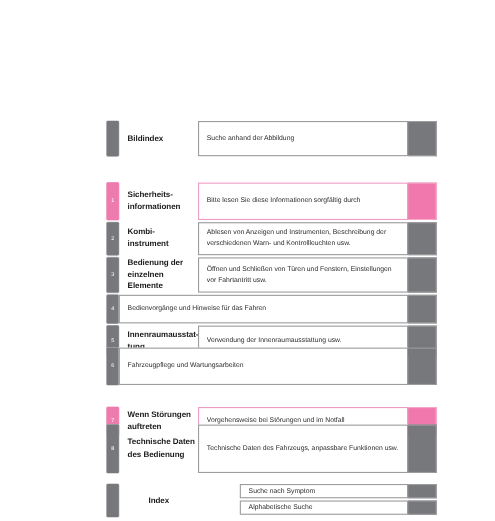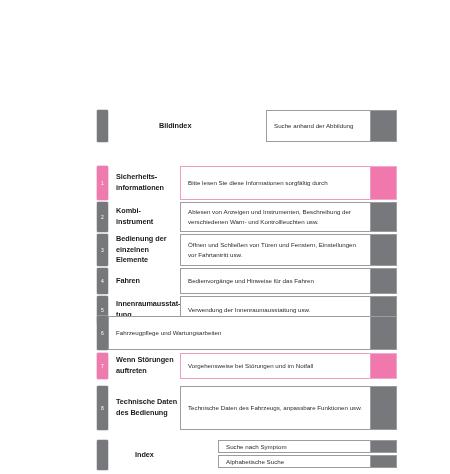--- a/index.html
+++ b/index.html
@@ -120,21 +120,21 @@
     align-items: stretch;
     height: 13px;
   }
   .index-line .desc-box { padding: 1px 7px; }
 </style>
 </head>
 <body>
 
 <div class="page">
 
-<div class="toc-row" style="top: 110px; height: 32px; gap: 43px;">
+<div class="toc-row" style="top: 110px; height: 32px;">
       <div class="tab-marker blank"></div>
       <div class="tab-title">
         <span>Bildindex</span>
       </div>
       <div class="desc-wrap">
         <div class="desc-box">Suche anhand der Abbildung</div>
         <div class="end-block"></div>
       </div>
     </div>
     <div class="toc-row" style="top: 202px; height: 30px;">
@@ -166,23 +166,20 @@
         <span>einzelnen</span>
         <span>Elemente</span>
       </div>
       <div class="desc-wrap">
         <div class="desc-box">Öffnen und Schließen von Türen und Fenstern, Einstellungen vor Fahrtantritt usw.</div>
         <div class="end-block"></div>
       </div>
     </div>
     <div class="toc-row" style="top: 268px; height: 26px;">
       <div class="tab-marker">4</div>
-      <div class="tab-title">
-        <span>Fahren</span>
-      </div>
       <div class="desc-wrap">
         <div class="desc-box">Bedienvorgänge und Hinweise für das Fahren</div>
         <div class="end-block"></div>
       </div>
     </div>
     <div class="toc-row" style="top: 296px; height: 28px;">
       <div class="tab-marker">5</div>
       <div class="tab-title">
         <span>Innenraumausstat-</span>
         <span>tung</span>
@@ -192,21 +189,21 @@
         <div class="end-block"></div>
       </div>
     </div>
     <div class="toc-row" style="top: 316px; height: 34px;">
       <div class="tab-marker">6</div>
       <div class="desc-wrap">
         <div class="desc-box">Fahrzeugpflege und Wartungsarbeiten</div>
         <div class="end-block"></div>
       </div>
     </div>
-    <div class="toc-row" style="top: 353px; height: 26px; justify-content: flex-end;">
+    <div class="toc-row" style="top: 370px; height: 26px; justify-content: flex-end;">
       <div class="tab-marker pink">7</div>
       <div class="tab-title">
         <span>Wenn Störungen</span>
         <span>auftreten</span>
       </div>
       <div class="desc-wrap">
         <div class="desc-box pink">Vorgehensweise bei Störungen und im Notfall</div>
         <div class="end-block pink"></div>
       </div>
     </div>

